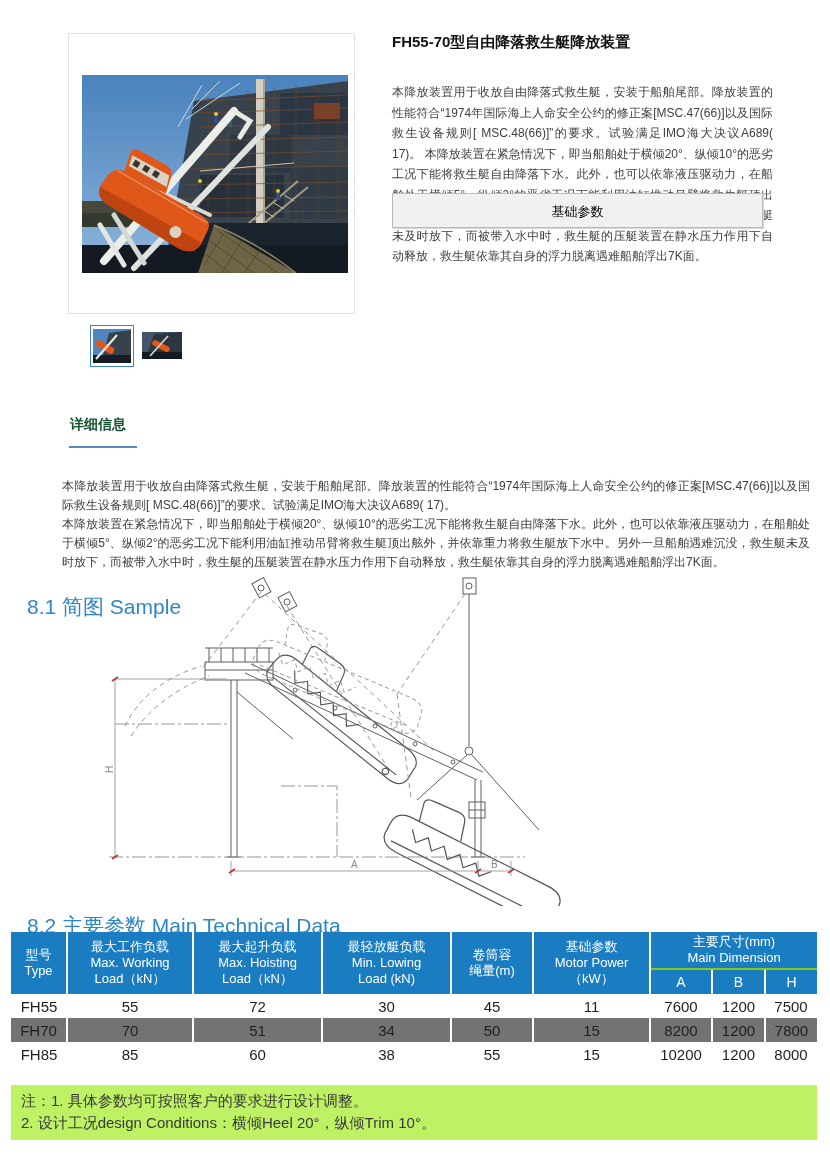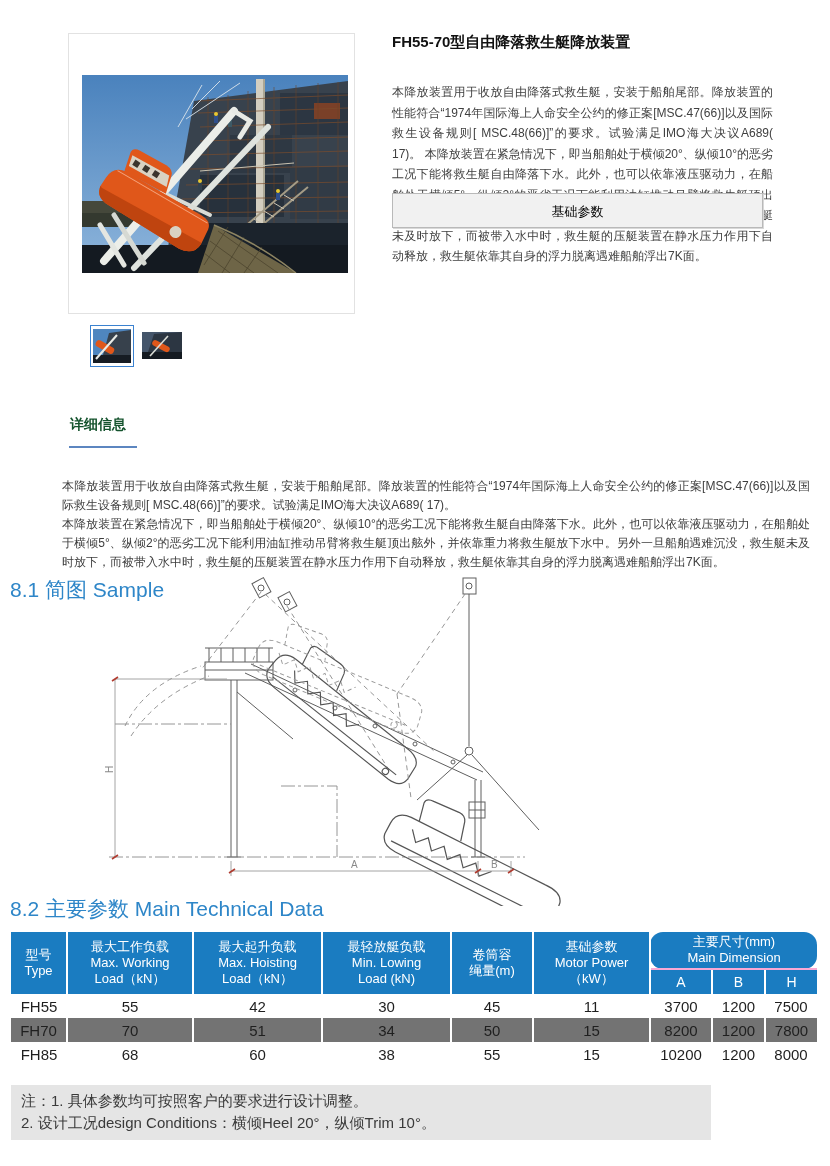--- a/index.html
+++ b/index.html
@@ -24,41 +24,41 @@
     font-family:"Liberation Sans","DejaVu Sans",sans-serif;}
 
   
   .tab-label{position:absolute;left:70px;top:416px;font-size:14px;font-weight:bold;color:#14532d;cursor:pointer;font-family:Liberation Serif, serif;}
   .tab-underline{position:absolute;left:69px;top:446px;width:68px;height:2px;background:#5c86c0;}
   .detail-text{position:absolute;left:62px;top:477px;width:748px;font-size:12px;
     line-height:19px;color:#3d3d3d;}
   .detail-text p{margin:0;text-align:justify;}
 
   
-  .sec-heading{position:absolute;left:10px;font-size:21px;color:#2e86c8;font-weight:normal;margin:0;}
+  .sec-heading{position:absolute;left:10px;font-size:21px;color:#2e86c8;font-weight:normal;margin:17px;}
   .h81{top:576px;}
   .h82{top:895px;}
 
   .diagram-svg{position:absolute;left:105px;top:574px;}
 
   
   .paramtable{position:absolute;left:11px;top:932px;width:806px;border-collapse:collapse;table-layout:fixed;}
   .paramtable thead th{background:#1a7cc1;color:#fff;font-weight:normal;font-size:13px;
     line-height:16px;text-align:center;vertical-align:middle;padding:2px 0;
     border-right:2px solid #fff;}
   .paramtable thead th:last-child{border-right:none;}
-  .paramtable thead th.dimhead{border-bottom:2px solid #f9a8d4;border-radius:13px;}
+  .paramtable thead th.dimhead{border-bottom:2px solid #84cc16;}
   .paramtable thead tr.subhead th{font-size:14px;height:22px;padding:1px 0;}
   .paramtable tbody td{text-align:center;font-size:15px;color:#1f1f1f;height:24px;padding:0;}
   .paramtable tbody tr.striped td{background:#737373;border-right:2px solid #fff;}
   .paramtable tbody tr.striped td:last-child{border-right:none;}
 
   
-  .notes{position:absolute;left:11px;top:1085px;width:700px;box-sizing:border-box;
-    background:#e5e5e5;padding:5px 10px 6px 10px;font-size:15px;line-height:22px;color:#3a3a3a;}
+  .notes{position:absolute;left:11px;top:1085px;width:806px;box-sizing:border-box;
+    background:#bef264;padding:5px 10px 6px 10px;font-size:15px;line-height:22px;color:#3a3a3a;}
   .notes div{white-space:nowrap;overflow:hidden;}
 </style>
 </head>
 <body>
 
 <div class="page">
 
   <div class="main-image-box">
     <svg class="photo-svg" width="266" height="198" viewBox="0 0 266 198">
       <defs>
@@ -363,42 +363,42 @@
       <tr class="subhead">
         <th>A</th>
         <th>B</th>
         <th>H</th>
       </tr>
     </thead>
     <tbody>
       <tr>
         <td>FH55</td>
         <td>55</td>
-        <td>42</td>
+        <td>72</td>
         <td>30</td>
         <td>45</td>
         <td>11</td>
-        <td>3700</td>
+        <td>7600</td>
         <td>1200</td>
         <td>7500</td>
       </tr>
       <tr class="striped">
         <td>FH70</td>
         <td>70</td>
         <td>51</td>
         <td>34</td>
         <td>50</td>
         <td>15</td>
         <td>8200</td>
         <td>1200</td>
         <td>7800</td>
       </tr>
       <tr>
         <td>FH85</td>
-        <td>68</td>
+        <td>85</td>
         <td>60</td>
         <td>38</td>
         <td>55</td>
         <td>15</td>
         <td>10200</td>
         <td>1200</td>
         <td>8000</td>
       </tr>
     </tbody>
   </table>

